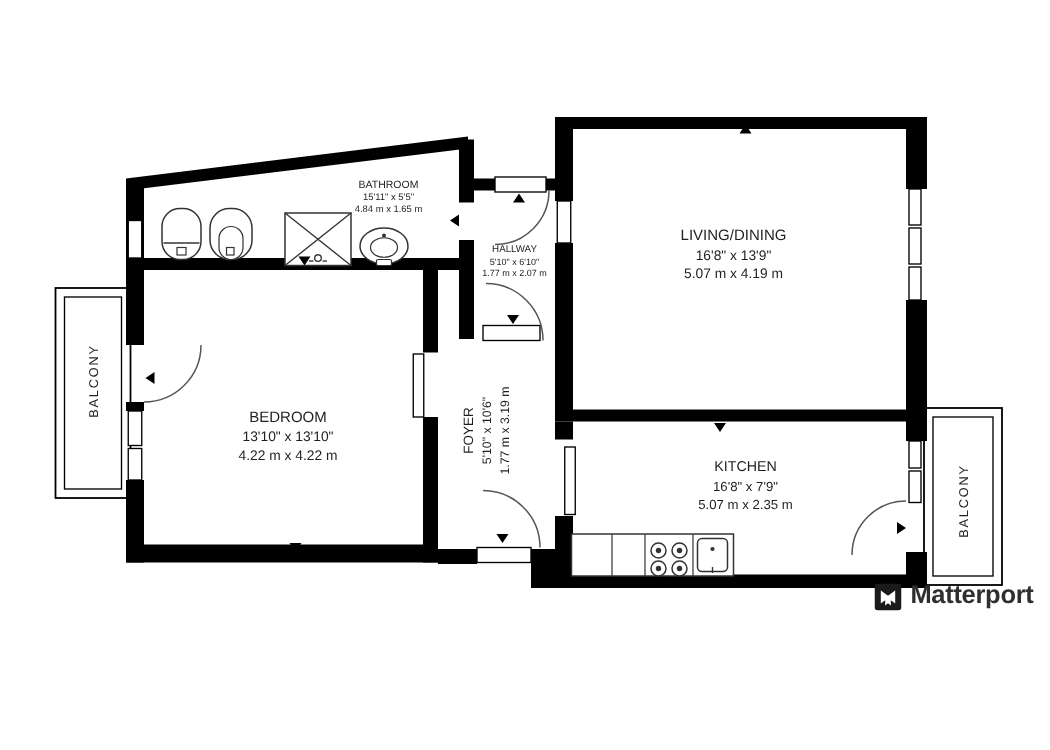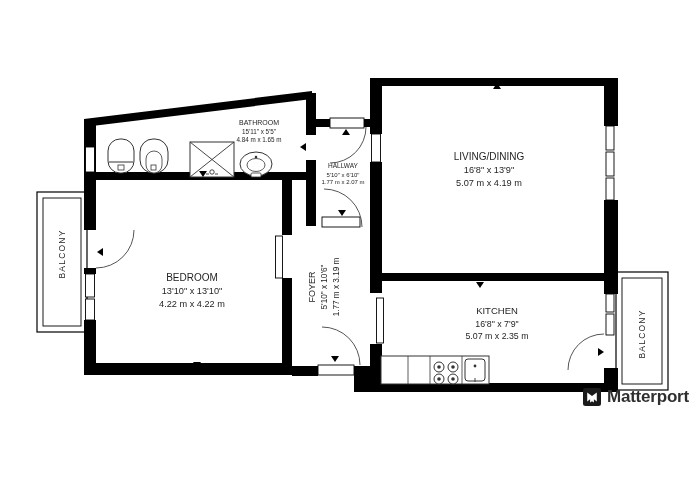--- a/index.html
+++ b/index.html
@@ -3,21 +3,21 @@
 <meta charset="utf-8">
 <style>
   html,body{margin:0;padding:0;background:#ffffff;}
   .stage{position:relative;width:700px;height:416px;background:#fff;overflow:hidden;
          font-family:"Liberation Sans",sans-serif;}
   svg text{font-family:"Liberation Sans",sans-serif;fill:#1f1f1f;}
   .footer{position:absolute;left:368px;top:458px;transform:translateX(-50%);
           text-align:center;color:#3a3a3a;white-space:nowrap;}
   .footer .ln{font-size:6px;line-height:7px;letter-spacing:.2px;}
   .footer .disclaimer{font-size:5.5px;line-height:7px;color:#a9a9a9;letter-spacing:.2px;}
-  .brand{position:absolute;right:11px;bottom:9px;display:flex;align-items:center;gap:6px;margin-top:30px;}
+  .brand{position:absolute;right:11px;bottom:9px;display:flex;align-items:flex-end;gap:6px;margin-top:30px;}
   .brand-text{font-size:17px;font-weight:600;color:#2f2f2f;letter-spacing:-0.2px;}
 </style>
 </head>
 <body>
 
 <div class="stage">
 
 <svg width="700" height="500" viewBox="0 0 700 500">
 
   <g fill="#ffffff" stroke="#000" stroke-width="1.2">

